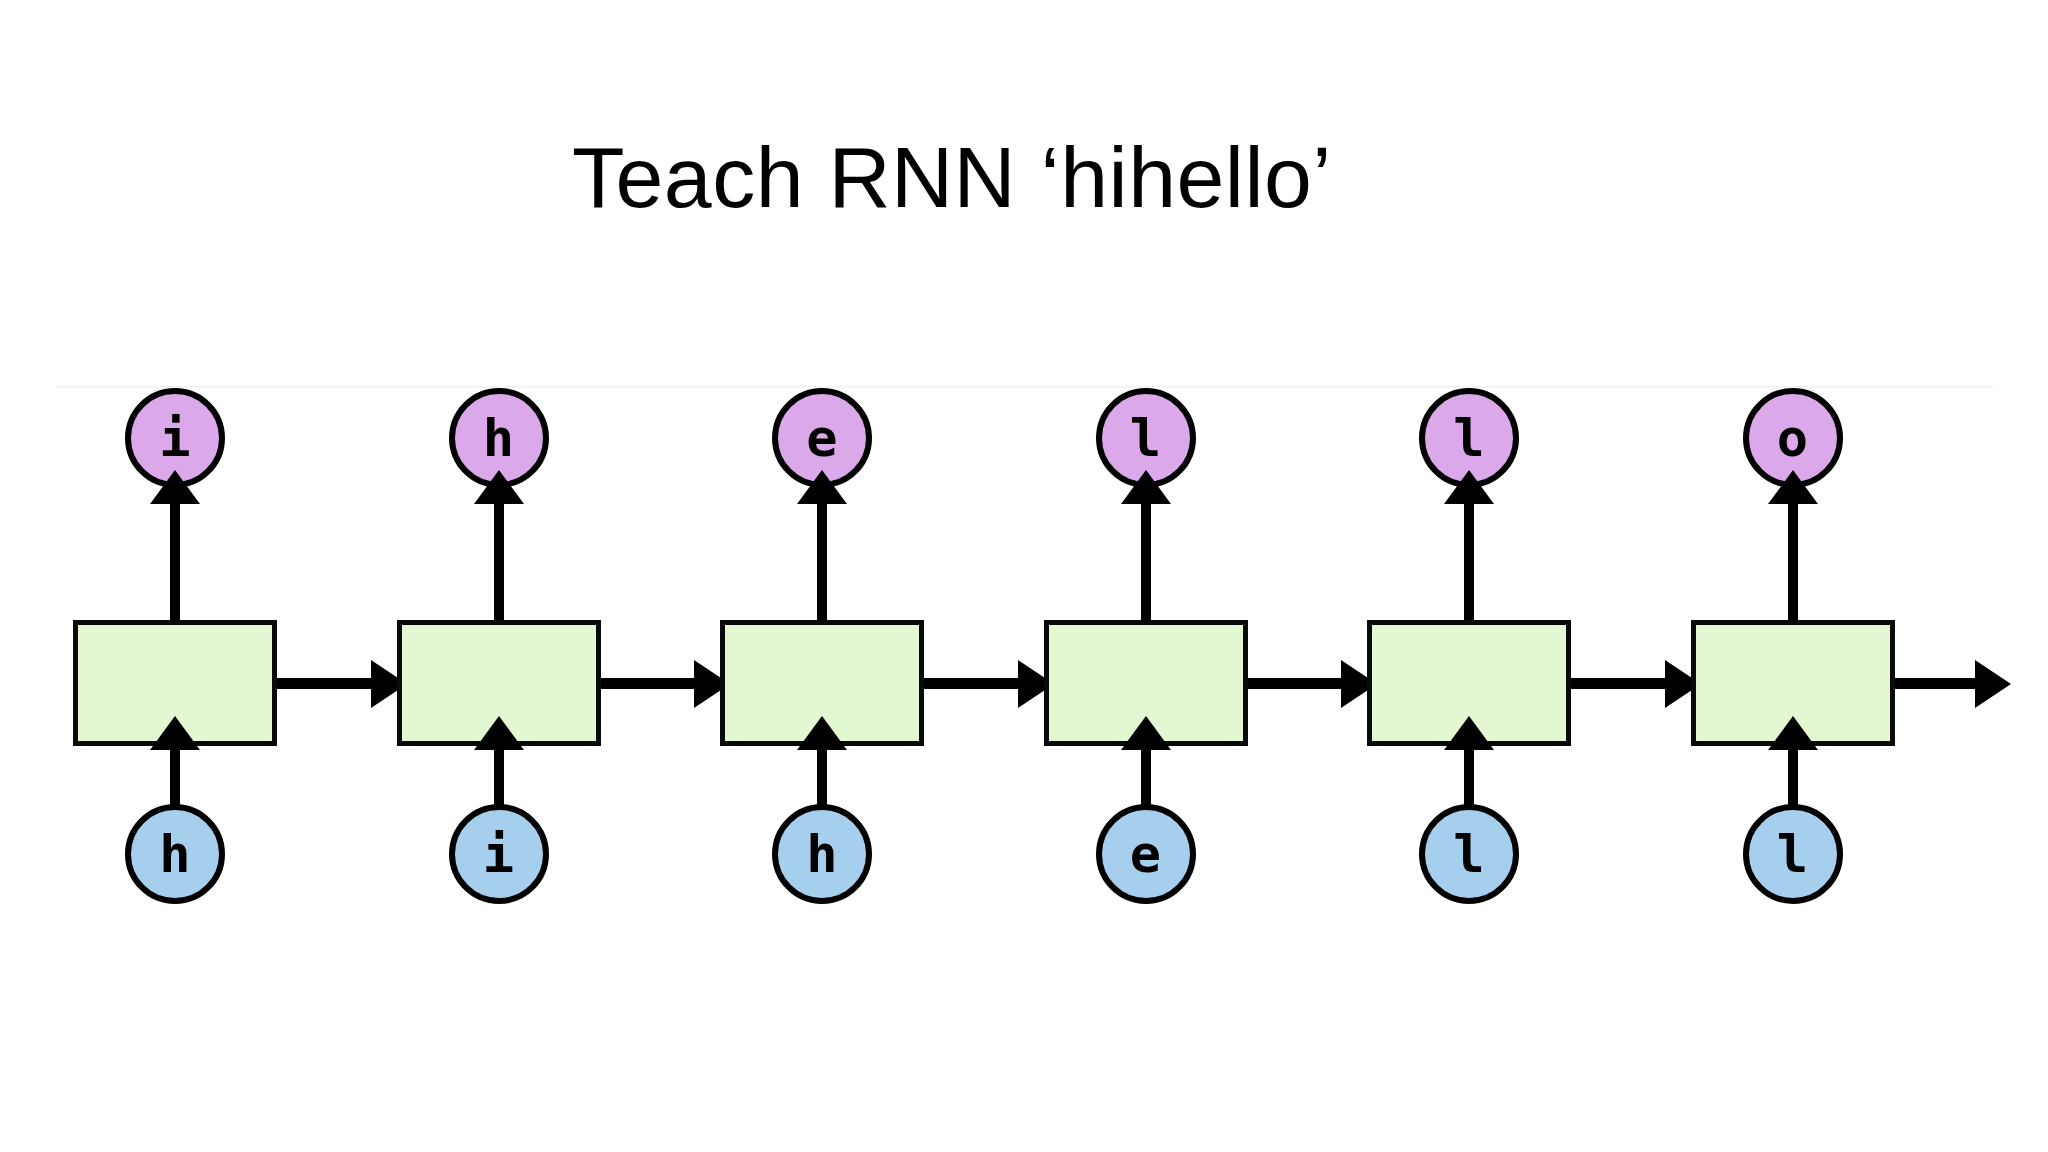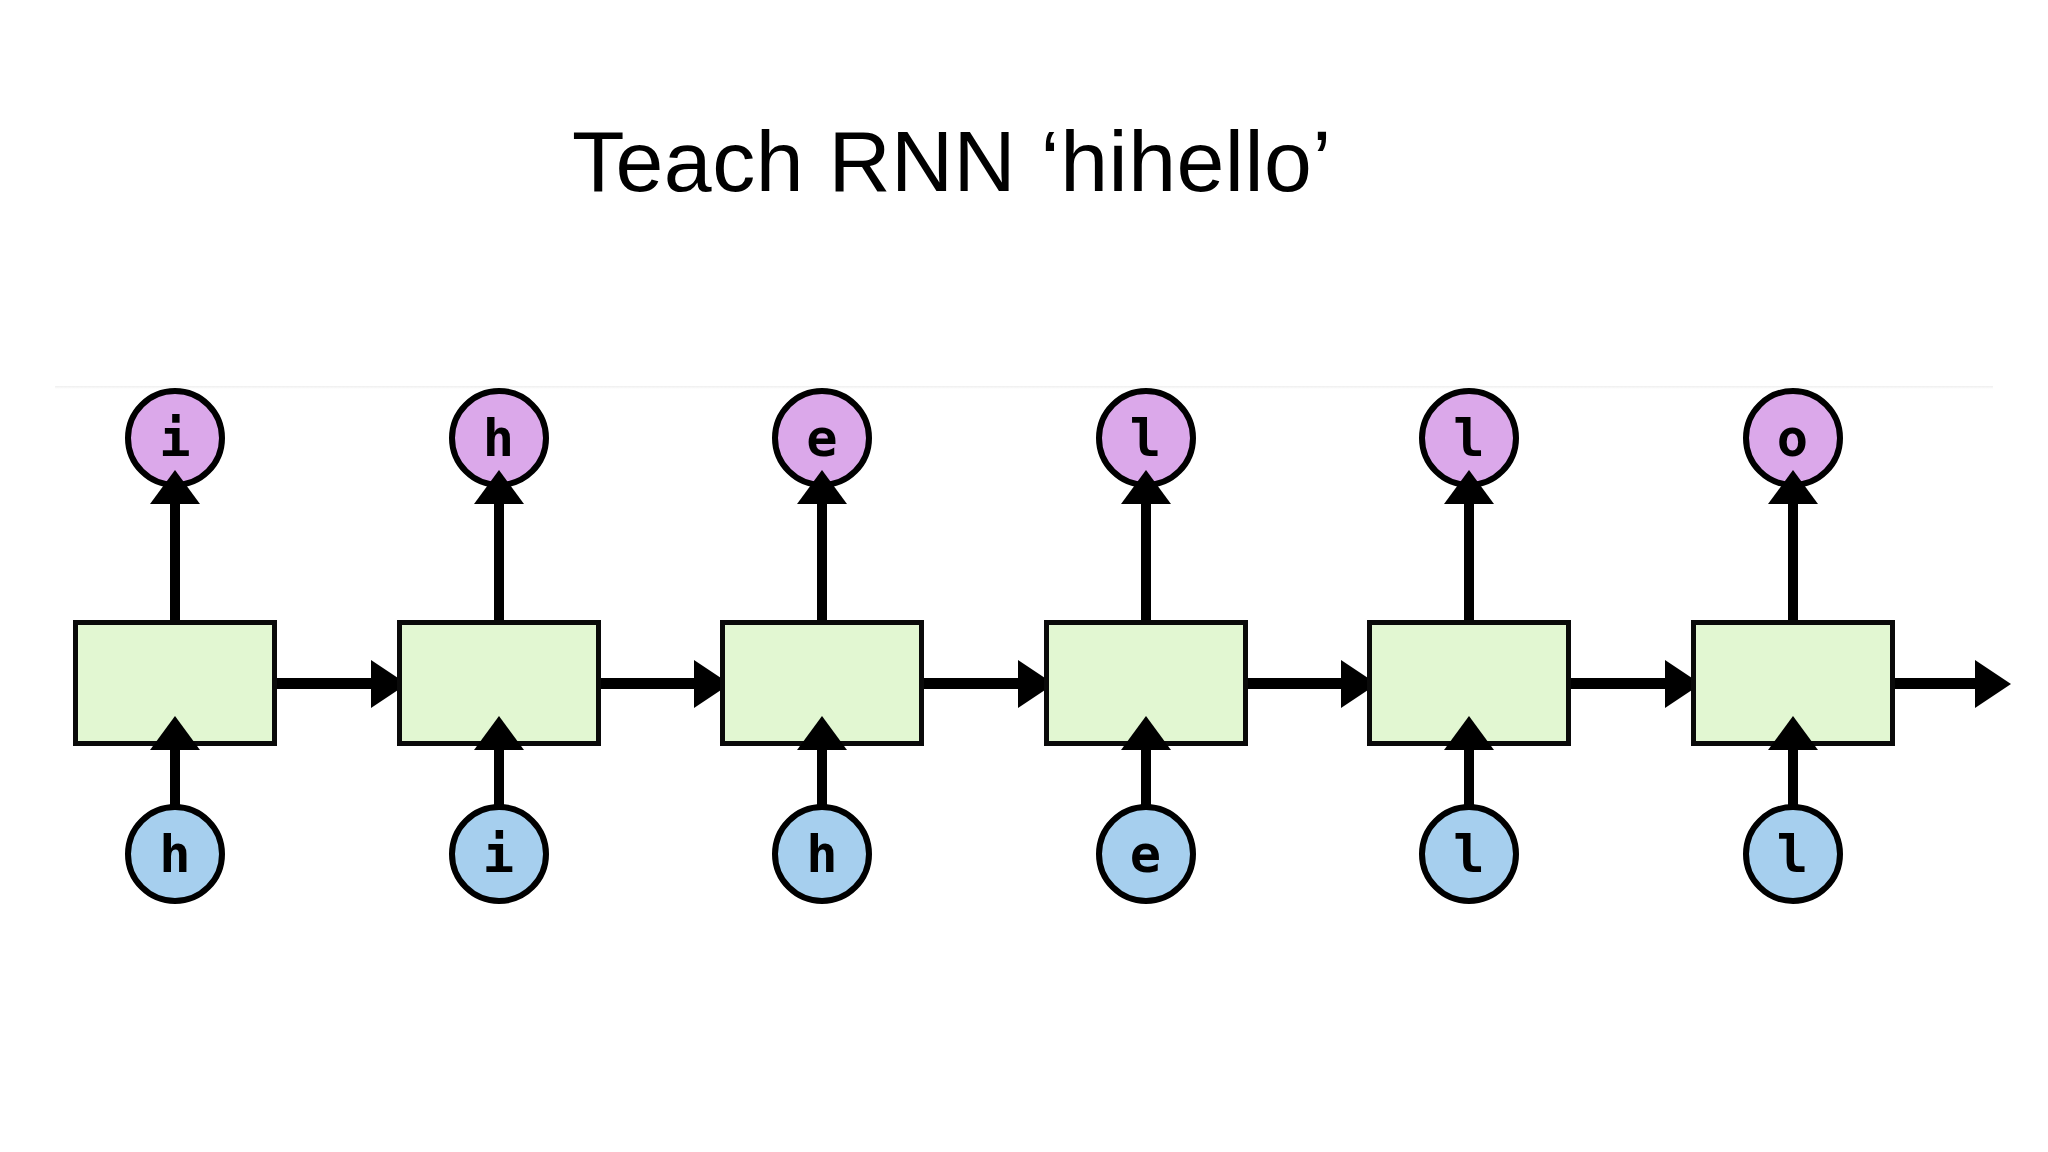--- a/index.html
+++ b/index.html
@@ -14,21 +14,21 @@
   #slide {
     position: relative;
     width: 2048px;
     height: 1152px;
     background: #ffffff;
     overflow: hidden;
   }
   #slide-title {
     position: absolute;
     left: 0;
-    top: 112px;
+    top: 128px;
     width: 1904px;
     text-align: center;
     font-family: "Liberation Sans", sans-serif;
     font-size: 86px;
     font-weight: 400;
     letter-spacing: 0.5px;
     color: #000000;
     white-space: nowrap;
   }
   .faint-band {

